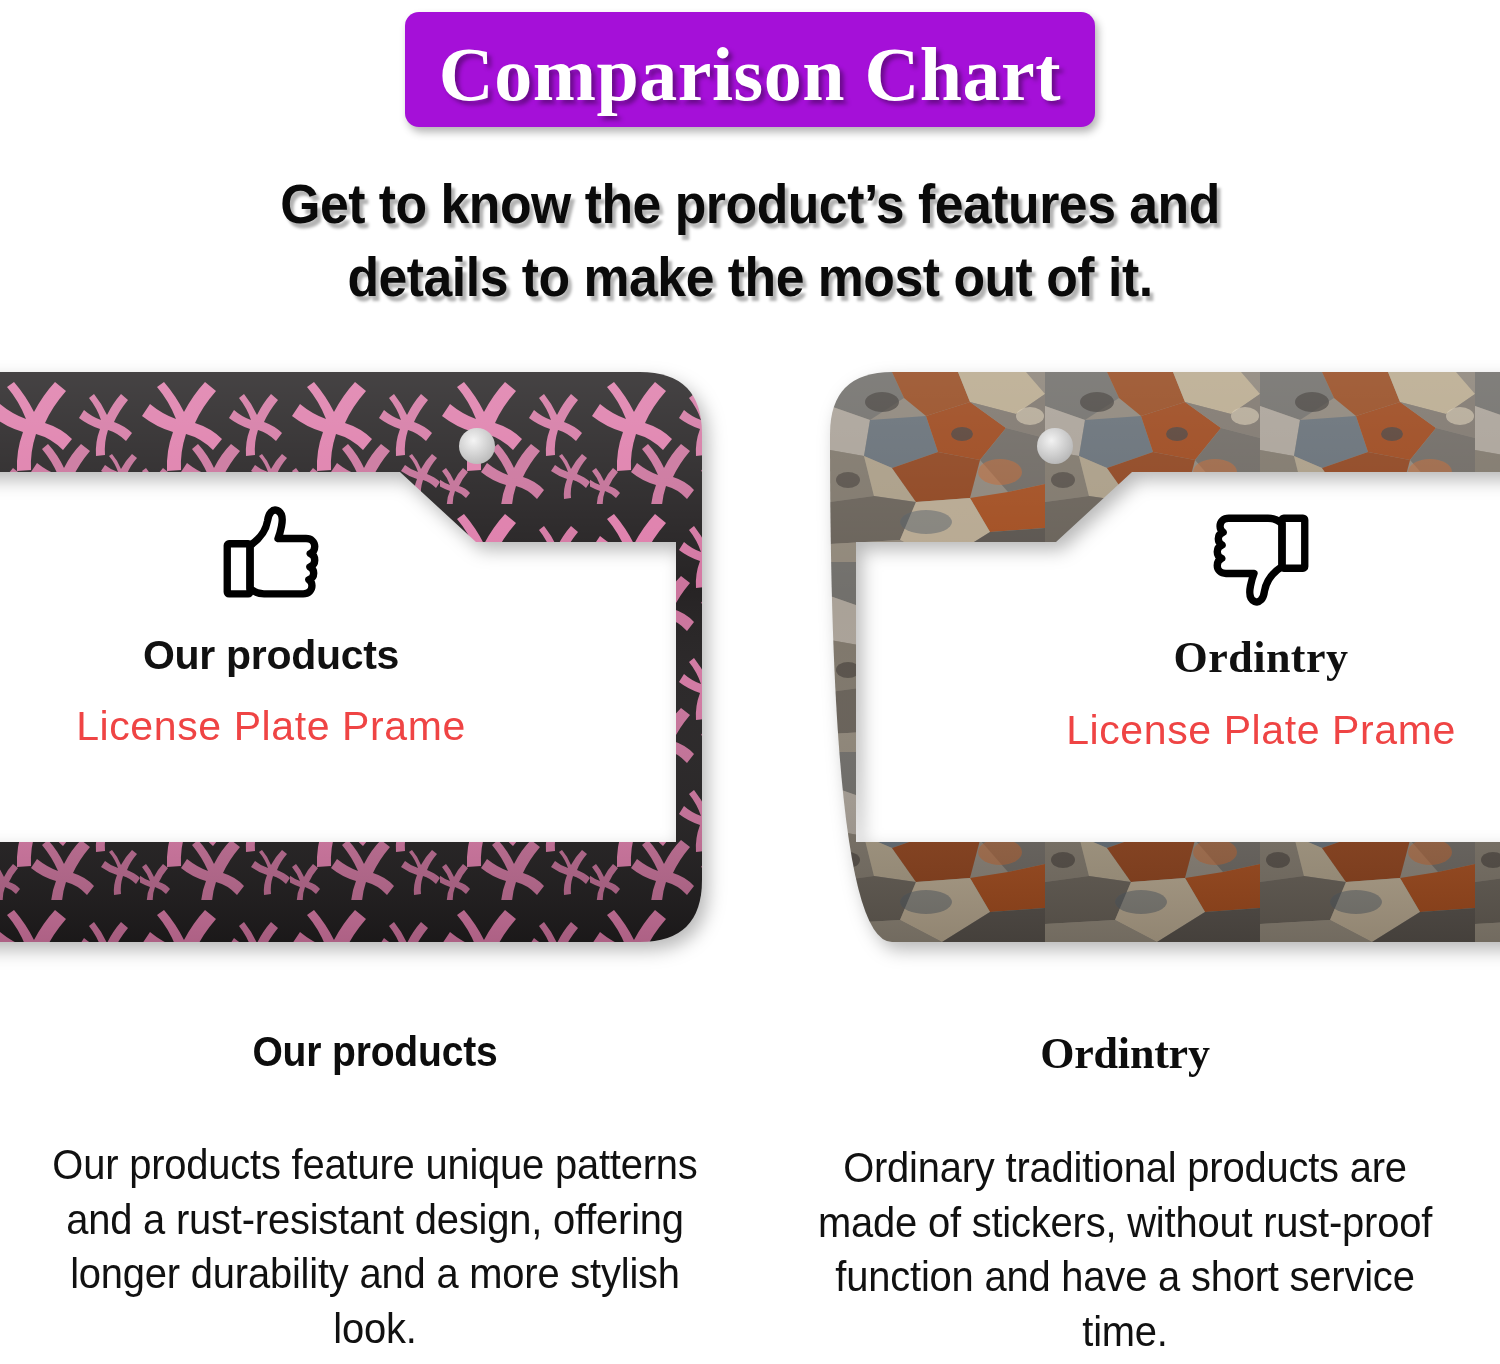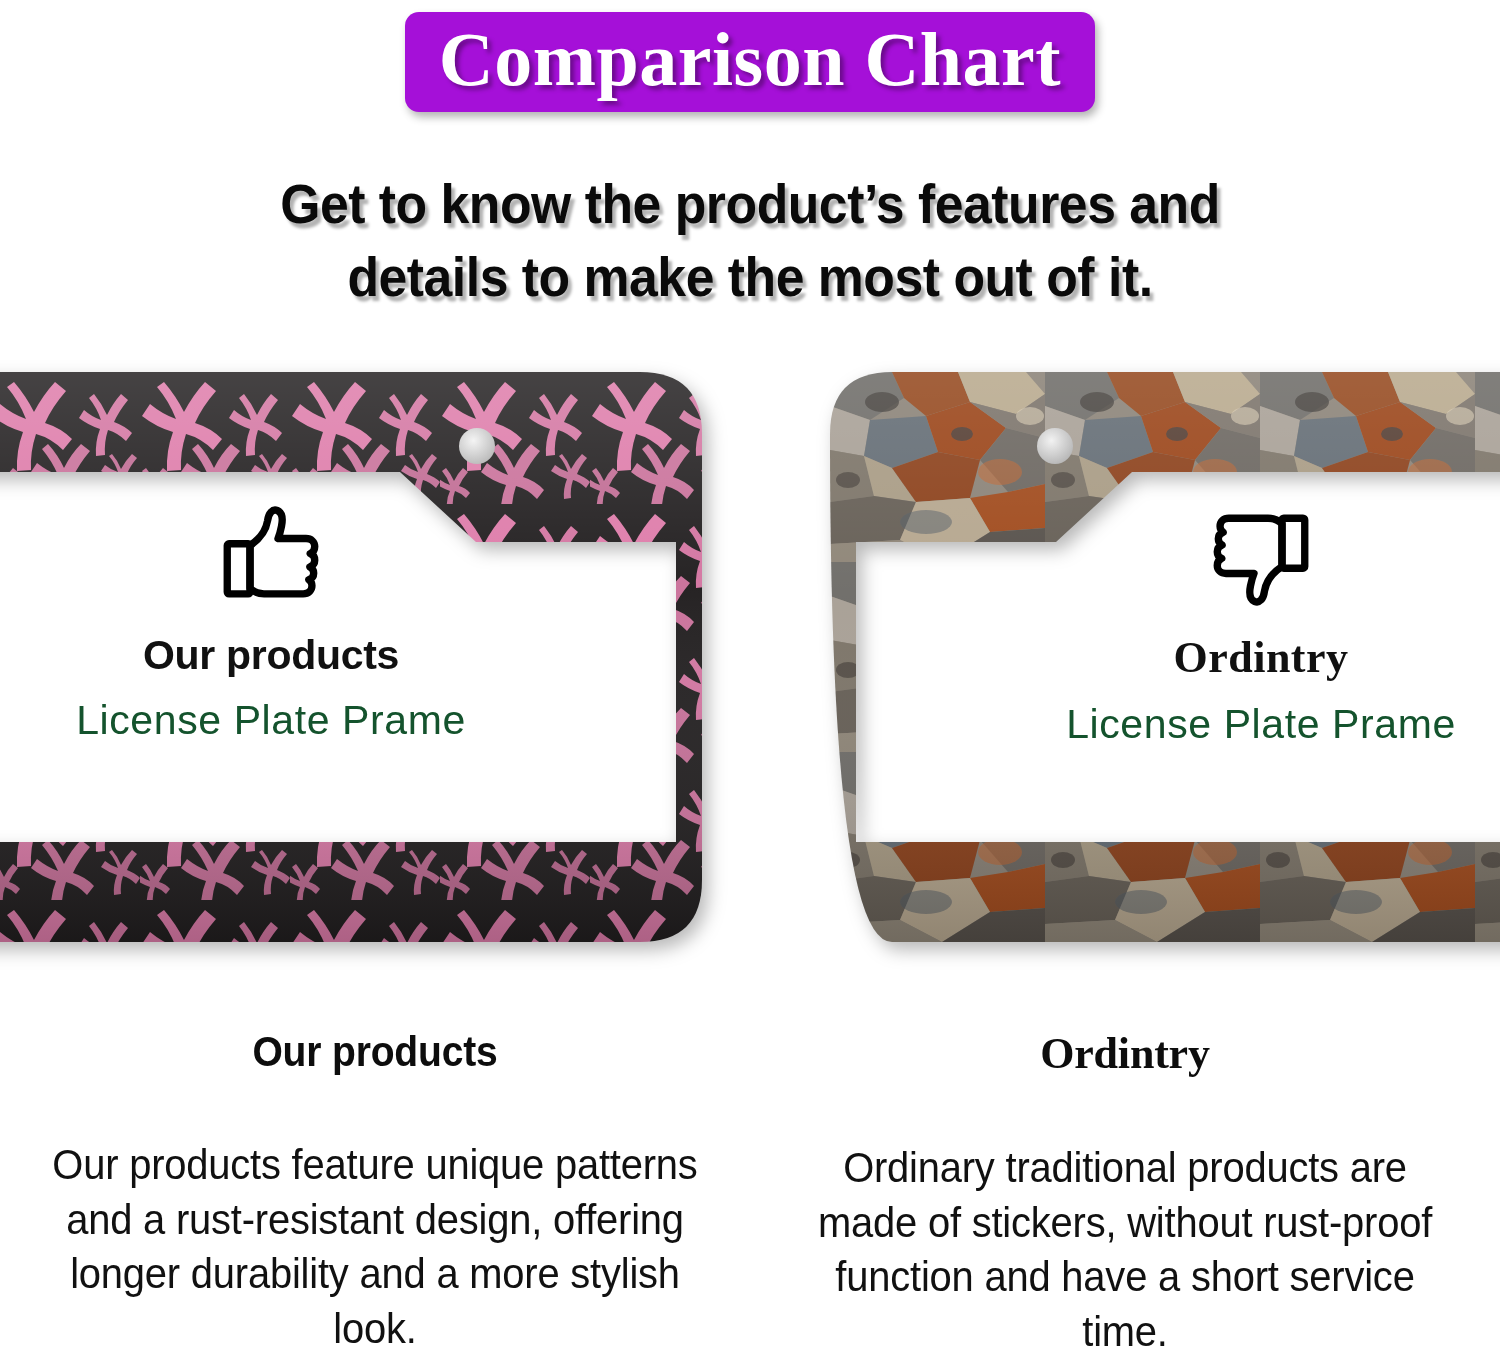--- a/index.html
+++ b/index.html
@@ -32,20 +32,21 @@
   }
   .banner-title {
     font-family: "Liberation Serif", serif;
     font-weight: bold;
     font-size: 76px;
     line-height: 1.08;
     color: #ffffff;
     letter-spacing: 0.5px;
     text-shadow: 4px 4px 4px rgba(0,0,0,0.35);
     white-space: nowrap;
+    margin-top: 15px;
   }
 
   
   .subtitle {
     position: absolute;
     left: 0; top: 168px;
     width: 1500px;
     text-align: center;
     font-family: "Liberation Sans Narrow", "Liberation Sans", sans-serif;
     font-weight: bold;
@@ -108,25 +109,25 @@
     letter-spacing: -0.3px;
   }
   .brand-name.sans { font-family: "Liberation Sans", sans-serif; }
   .brand-name.serif {
     font-family: "Liberation Serif", serif;
     font-size: 44px;
     letter-spacing: 0.5px;
   }
 
   .plate-sub {
-    margin-top: 18px;
+    margin-top: 24px;
     font-family: "Liberation Sans", sans-serif;
     font-weight: 300;
     font-size: 41px;
-    color: #14532d;
+    color: #ef4444;
     letter-spacing: 0.6px;
   }
 
   
   .bottom {
     position: absolute;
     left: 0; top: 1028px;
     width: 1500px;
     display: flex;
   }

